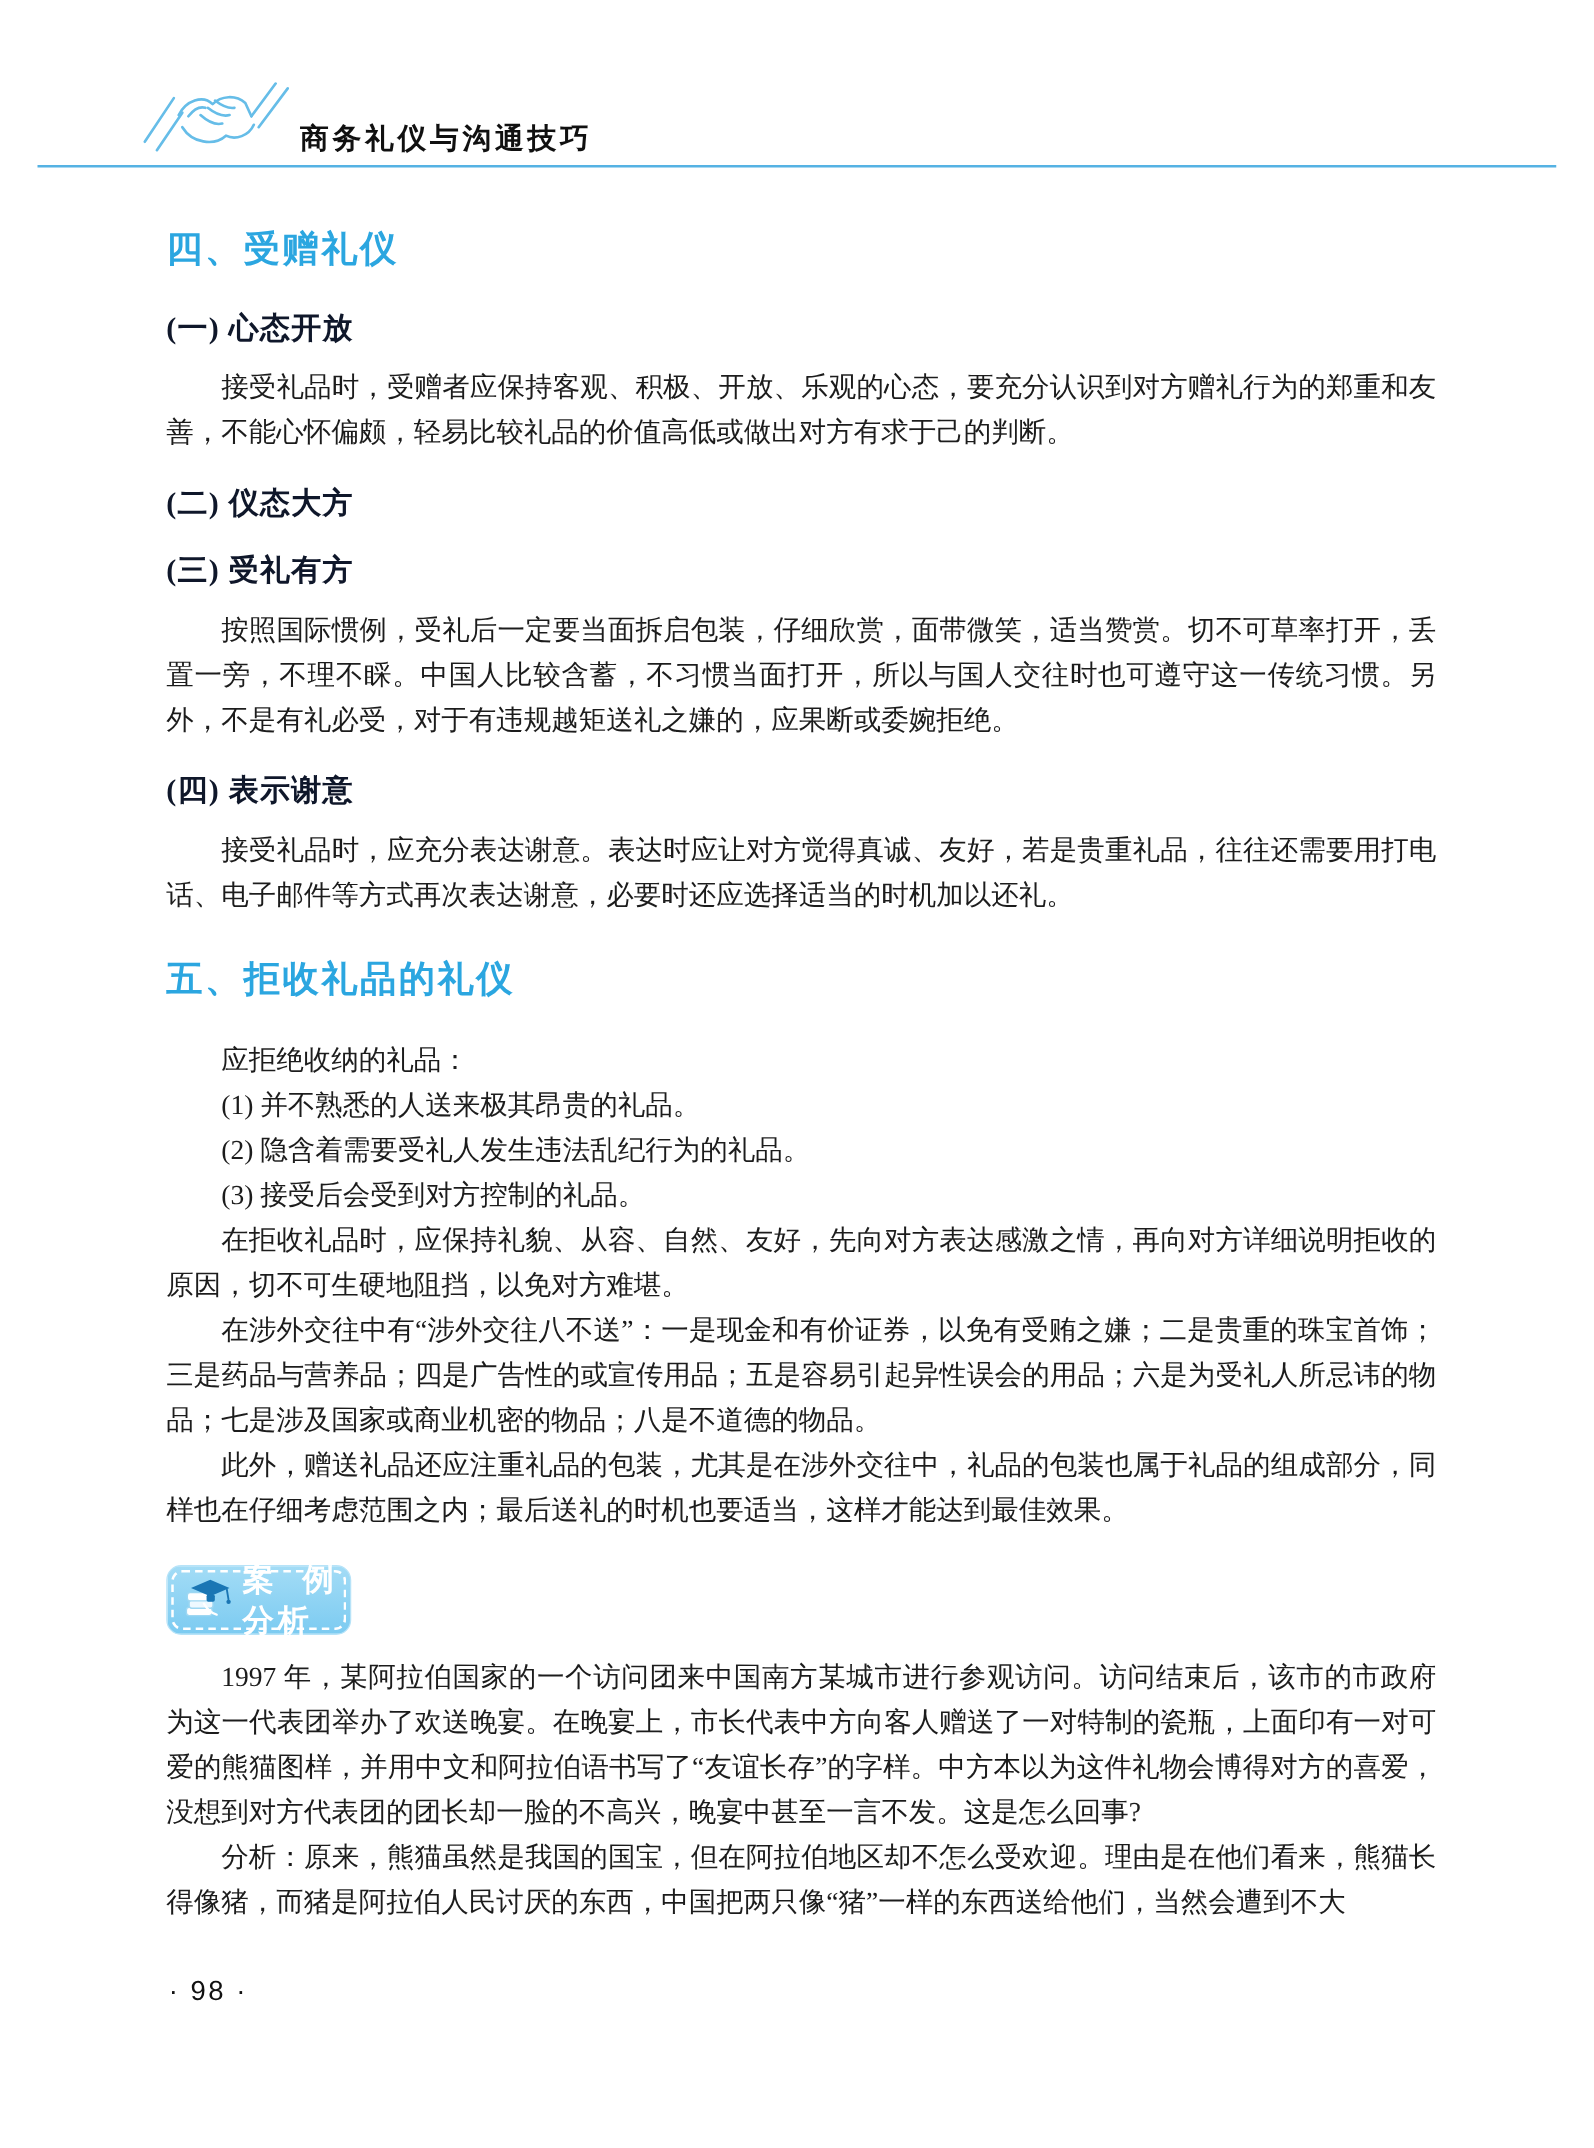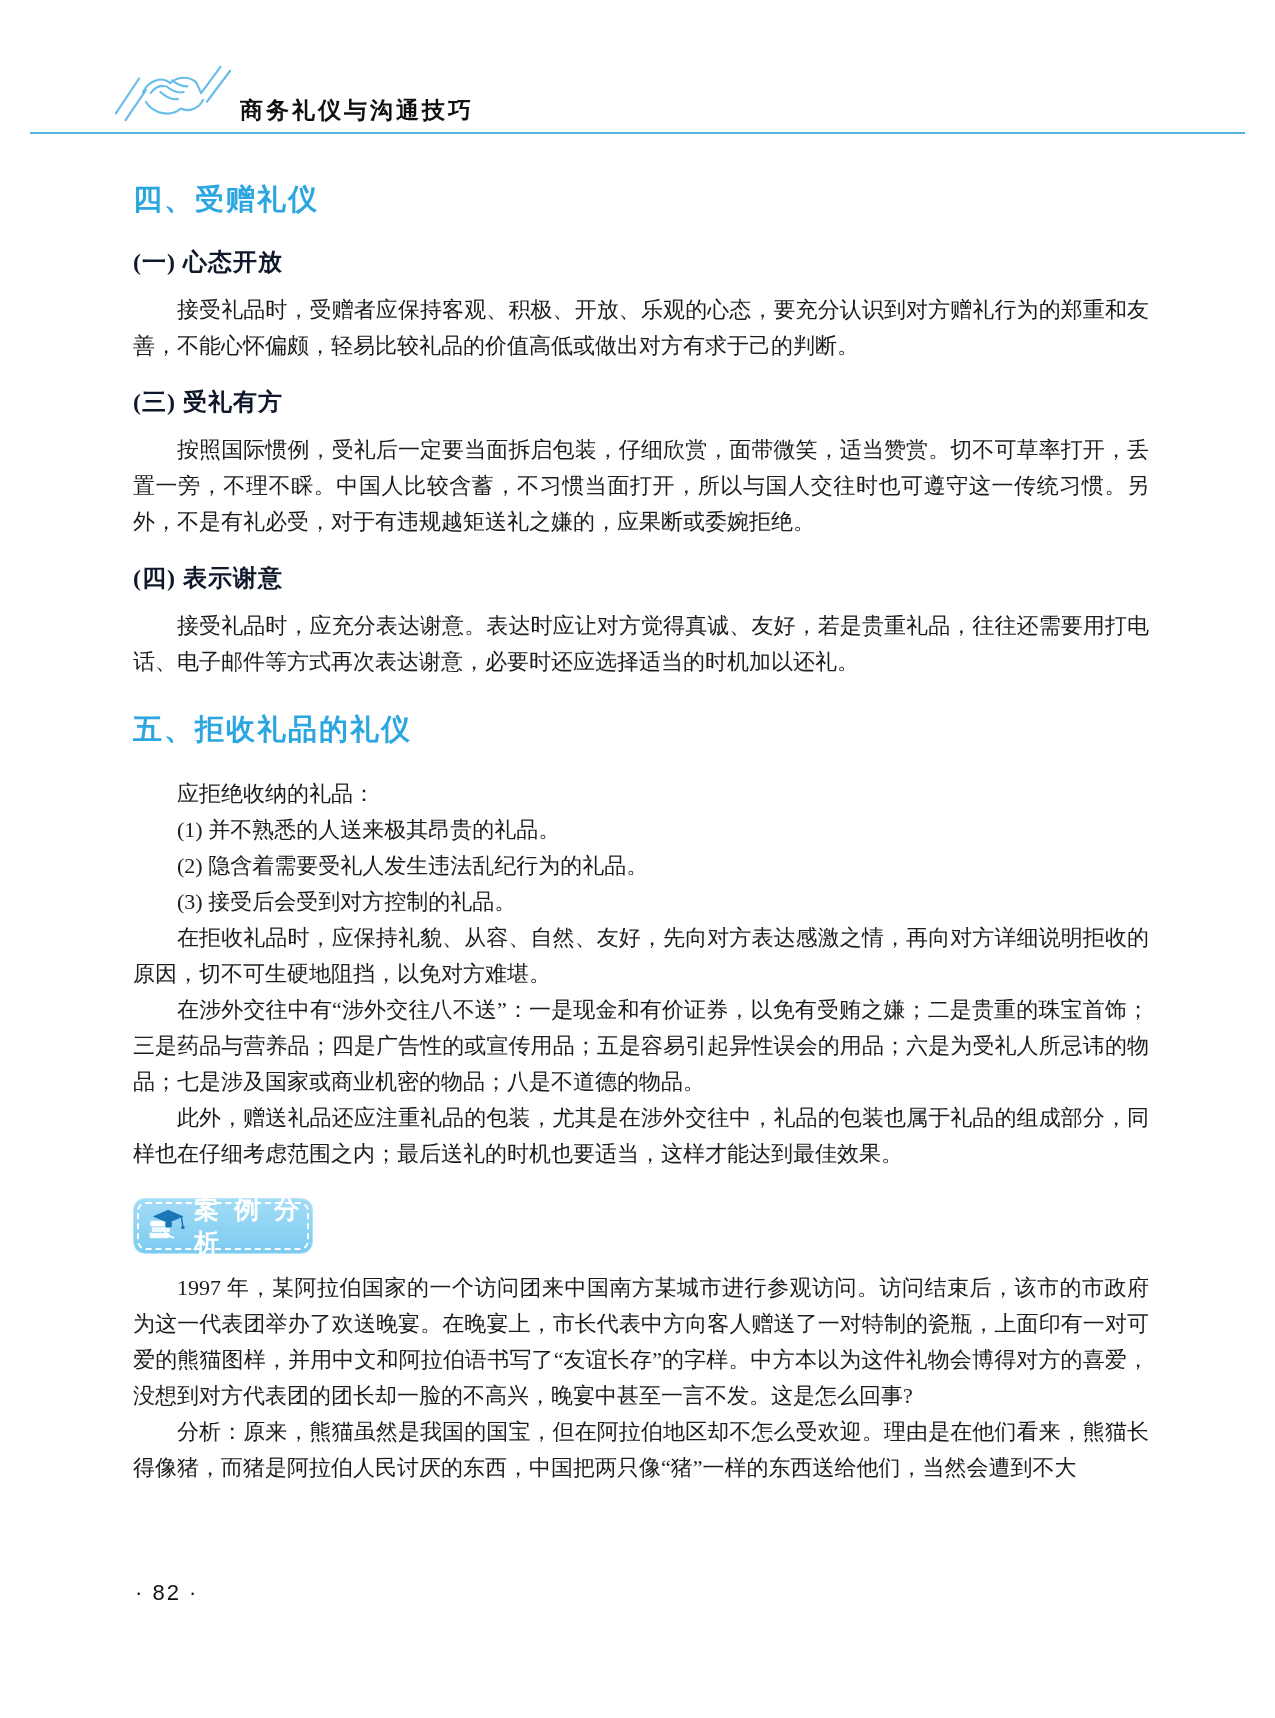--- a/index.html
+++ b/index.html
@@ -19,21 +19,21 @@
   .h-main {
     font-family:"Liberation Sans","DejaVu Sans",sans-serif; font-weight:bold; font-size:29px;
     color:#2ba6e0; letter-spacing:2px; margin:0 0 26px 0;
   }
   .h-main.second { margin-top:30px; }
   .h-sub { font-weight:bold; font-size:24px; color:#0f172a; letter-spacing:1px; margin:22px 0 14px 0; }
   p.body { font-size:22px; line-height:36px; margin:0; text-indent:2em; }
   p.listline { font-size:22px; line-height:36px; margin:0; text-indent:2em; }
   
   .case-badge {
-    position:relative; width:180px; height:56px; margin:26px 0 16px 0;
+    position:relative; width:148px; height:56px; margin:26px 0 16px 0;
     background:linear-gradient(180deg,#a3dcf6 0%,#7ccbf1 100%);
     border:1px solid #b7e3f8; border-radius:12px;
     display:flex; align-items:center; gap:6px; padding:0 10px; box-sizing:border-box;font-family:Liberation Serif, serif;
   }
   .case-badge::after {
     content:""; position:absolute; inset:3px; border:2px dashed #ffffff; border-radius:9px; pointer-events:none;
   }
   .badge-icon { width:44px; height:44px; flex:0 0 auto; }
   .badge-label { color:#ffffff; font-size:25px; letter-spacing:3px; font-weight:bold; text-indent:0; }
   .case p.body { line-height:36px; }
@@ -65,20 +65,21 @@
   <div class="header-title">商务礼仪与沟通技巧</div>
   <div class="header-rule"></div>
 
   <div class="content">
 
     <div class="h-main">四、受赠礼仪</div>
 
     <div class="h-sub">(一) 心态开放</div>
     <p class="body">接受礼品时，受赠者应保持客观、积极、开放、乐观的心态，要充分认识到对方赠礼行为的郑重和友善，不能心怀偏颇，轻易比较礼品的价值高低或做出对方有求于己的判断。</p>
 
+    <div class="h-sub">(二) 仪态大方</div>
 
     <div class="h-sub">(三) 受礼有方</div>
     <p class="body">按照国际惯例，受礼后一定要当面拆启包装，仔细欣赏，面带微笑，适当赞赏。切不可草率打开，丢置一旁，不理不睬。中国人比较含蓄，不习惯当面打开，所以与国人交往时也可遵守这一传统习惯。另外，不是有礼必受，对于有违规越矩送礼之嫌的，应果断或委婉拒绝。</p>
 
     <div class="h-sub">(四) 表示谢意</div>
     <p class="body">接受礼品时，应充分表达谢意。表达时应让对方觉得真诚、友好，若是贵重礼品，往往还需要用打电话、电子邮件等方式再次表达谢意，必要时还应选择适当的时机加以还礼。</p>
 
     <div class="h-main second">五、拒收礼品的礼仪</div>
 
     <p class="body">应拒绝收纳的礼品：</p>
@@ -104,15 +105,15 @@
           </svg>
         </div>
         <div class="badge-label">案例分析</div>
       </div>
       <p class="body">1997 年，某阿拉伯国家的一个访问团来中国南方某城市进行参观访问。访问结束后，该市的市政府为这一代表团举办了欢送晚宴。在晚宴上，市长代表中方向客人赠送了一对特制的瓷瓶，上面印有一对可爱的熊猫图样，并用中文和阿拉伯语书写了“友谊长存”的字样。中方本以为这件礼物会博得对方的喜爱，没想到对方代表团的团长却一脸的不高兴，晚宴中甚至一言不发。这是怎么回事?</p>
       <p class="body">分析：原来，熊猫虽然是我国的国宝，但在阿拉伯地区却不怎么受欢迎。理由是在他们看来，熊猫长得像猪，而猪是阿拉伯人民讨厌的东西，中国把两只像“猪”一样的东西送给他们，当然会遭到不大</p>
     </div>
 
   </div>
 
-  <div class="page-number">· 82 ·</div>
+  <div class="page-number">· 98 ·</div>
 
 </div>
 
 </body></html>

